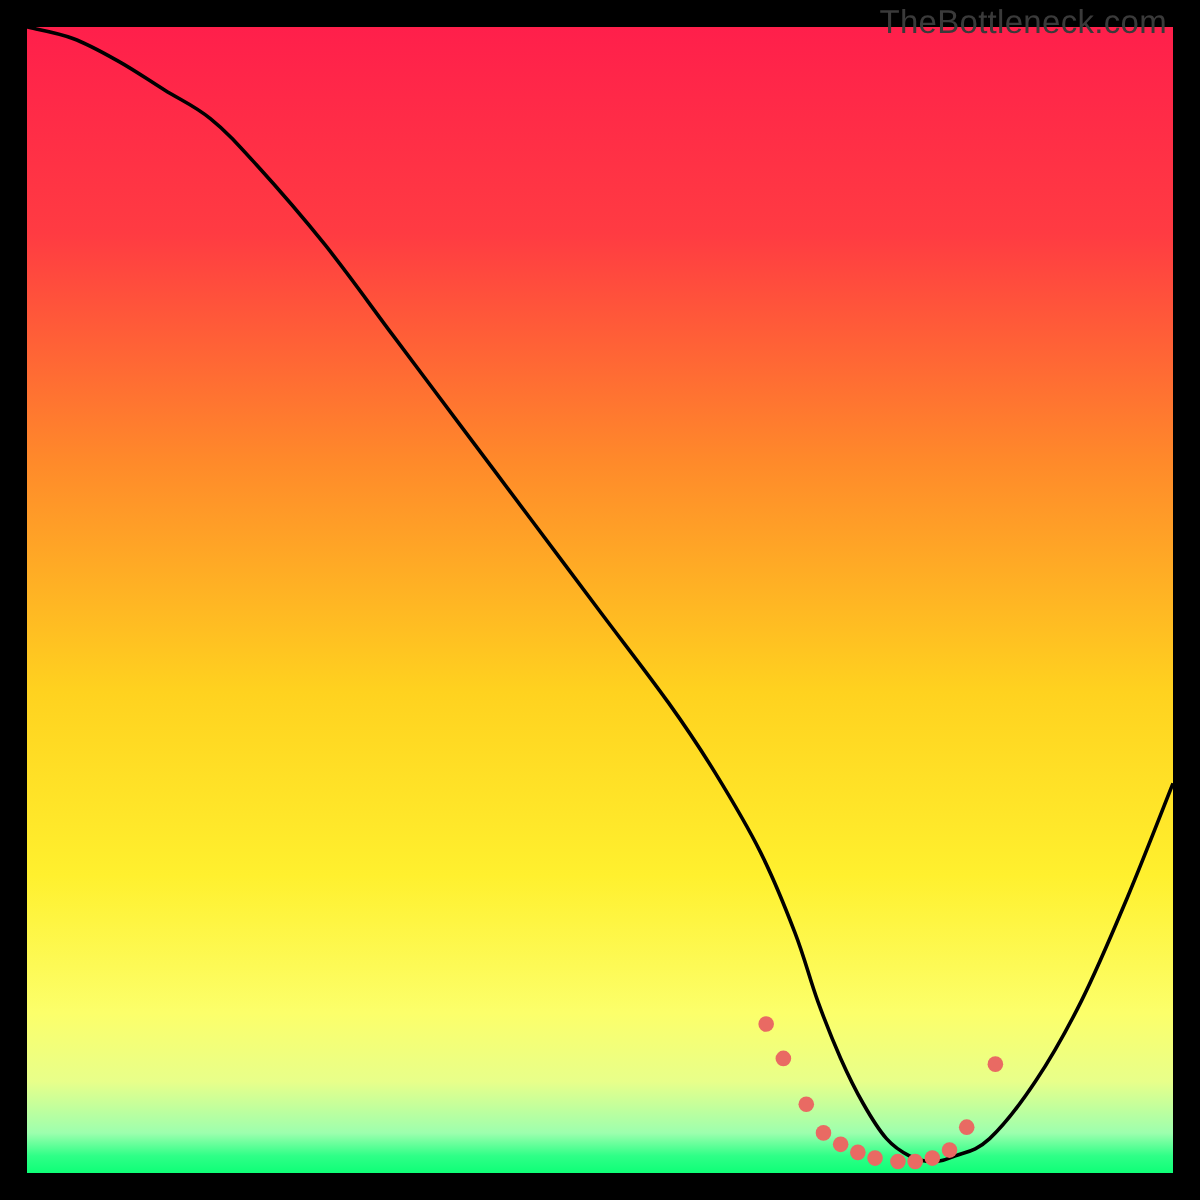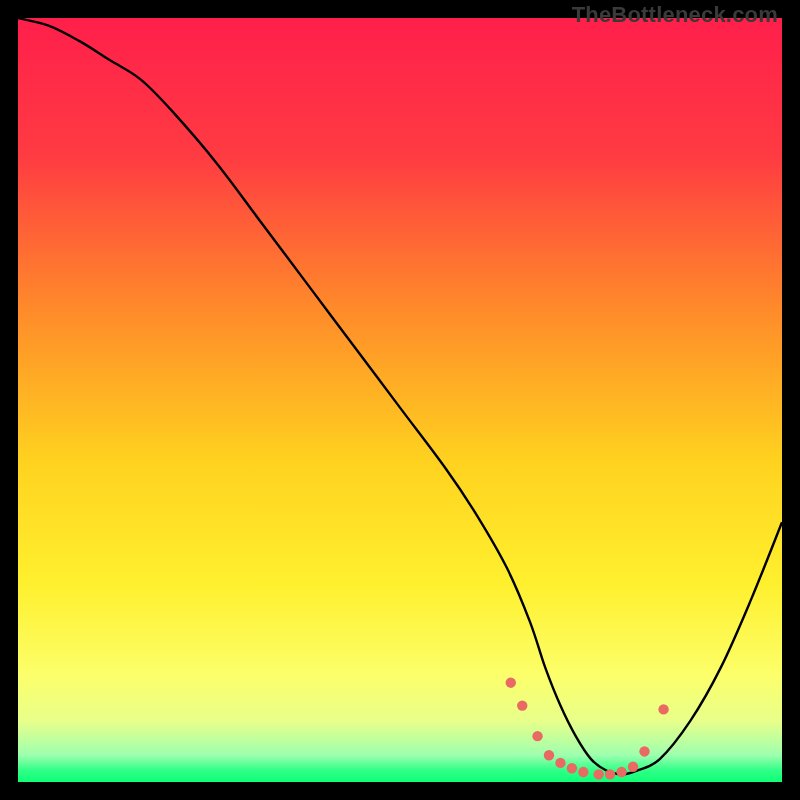--- a/index.html
+++ b/index.html
@@ -25,21 +25,21 @@
     top: 0;
     width: 764px;
     height: 764px;
   }
   .watermark {
     position: absolute;
     top: 2px;
     right: 22px;
     color: #3a3a3a;
     font-size: 22px;
-    font-weight: 700;
+    font-weight: 400;
     letter-spacing: 0.2px;
     user-select: none;
   }
 </style>
 </head>
 <body>
 
 <div class="frame">
   <svg class="plot" viewBox="0 0 764 764">
     <defs>

